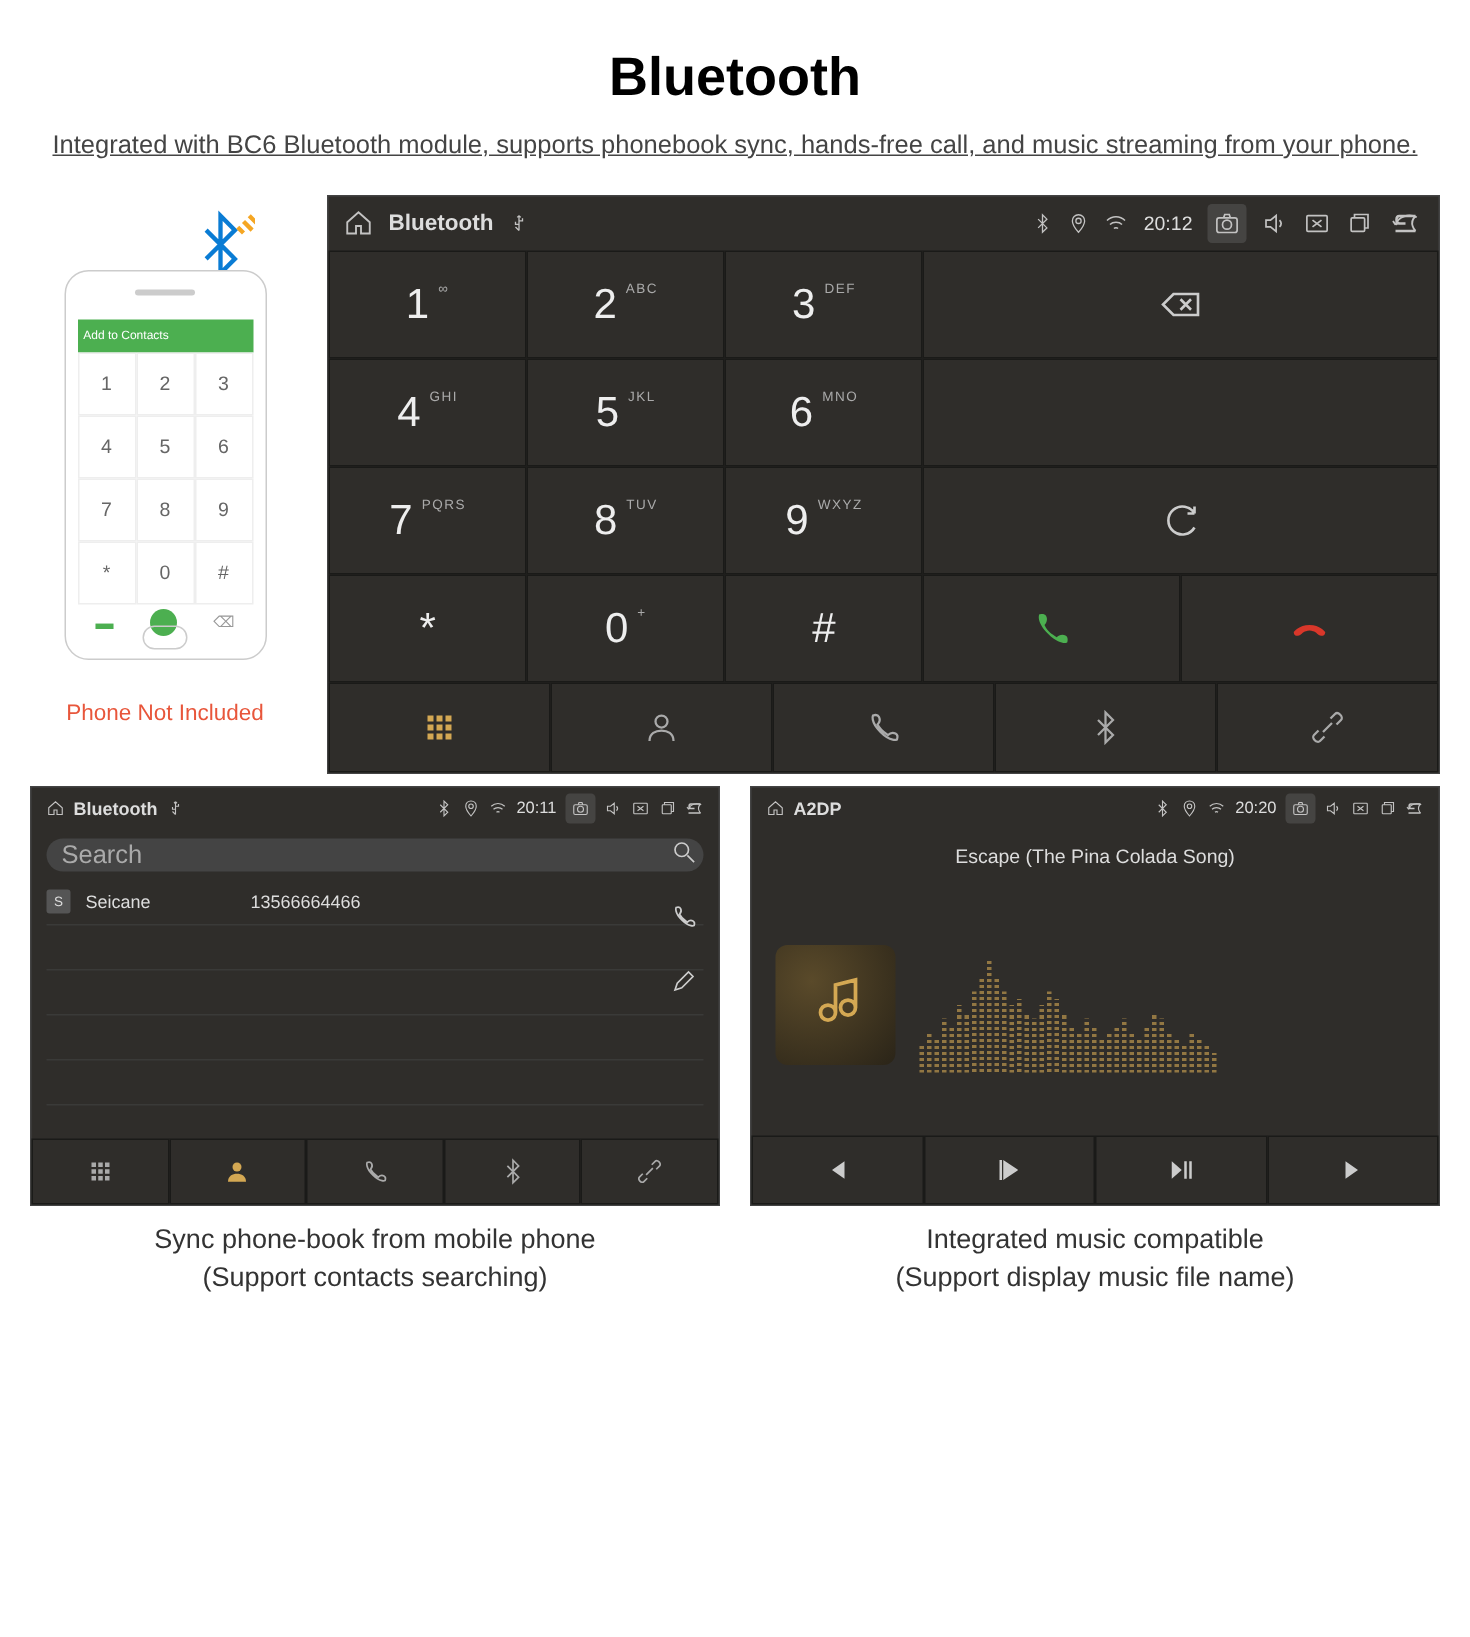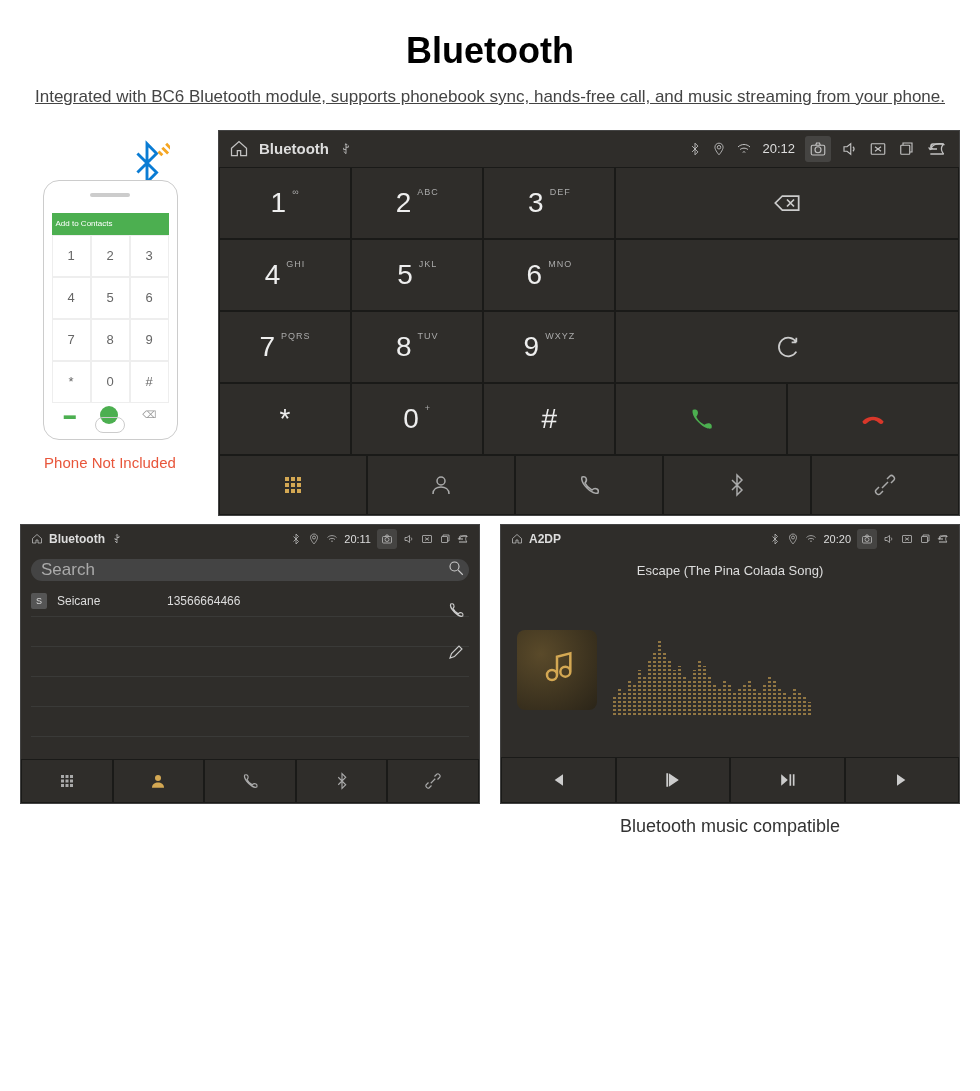--- a/index.html
+++ b/index.html
@@ -17,21 +17,21 @@
 .phone-device { width: 135px; height: 260px; margin: 0 auto; background: #fff; border: 1px solid #ccc; border-radius: 16px; position: relative; padding: 32px 8px 12px; }
 .phone-device::before { content: ''; position: absolute; top: 12px; left: 50%; transform: translateX(-50%); width: 40px; height: 4px; background: #ccc; border-radius: 2px; }
 .phone-home { position: absolute; bottom: 6px; left: 50%; transform: translateX(-50%); width: 30px; height: 16px; border: 1px solid #ccc; border-radius: 8px; }
 .phone-screen { width: 100%; height: 100%; background: #fff; display: flex; flex-direction: column; }
 .phone-top { background: #4caf50; height: 22px; display: flex; align-items: center; padding: 0 4px; }
 .phone-top-text { color: #fff; font-size: 8px; }
 .phone-pad { flex: 1; display: grid; grid-template-columns: repeat(3, 1fr); grid-template-rows: repeat(4, 1fr); }
 .phone-pad div { display: flex; align-items: center; justify-content: center; color: #666; font-size: 13px; border: 0.5px solid #eee; }
 .phone-btm { height: 24px; display: flex; align-items: center; justify-content: space-around; }
 .phone-btm .call-btn { width: 18px; height: 18px; background: #4caf50; border-radius: 50%; }
-.phone-caption { color: #e8563b; font-size: 15px; margin-top: 14px; }
+.phone-caption { color: #e8563b; font-size: 15px; margin-top: 27px; }
 
 .main-screen { flex: 1; background: #2f2d2a; border: 1px solid #444; }
 .statusbar { display: flex; align-items: center; height: 36px; padding: 0 10px; color: #ddd; font-size: 13px; gap: 10px; }
 .statusbar .title { font-weight: bold; font-size: 15px; }
 .statusbar .spacer { flex: 1; }
 .statusbar .icon { opacity: 0.85; display: inline-flex; }
 .statusbar .icon.boxed { background: rgba(100,100,100,0.5); padding: 4px; border-radius: 3px; }
 
 .dialpad { display: grid; grid-template-columns: 1fr 1fr 1fr 1.3fr 1.3fr; grid-template-rows: repeat(4, 72px); }
 .dialpad > div { border: 1px solid #1a1a18; display: flex; align-items: center; justify-content: center; color: #eee; position: relative; }
@@ -508,20 +508,23 @@
             <svg viewBox="0 0 24 24" style="color:#aaa">
               <use href="#i-bt"></use>
             </svg>
           </div>
         <div>
             <svg viewBox="0 0 24 24" style="color:#aaa">
               <use href="#i-link"></use>
             </svg>
           </div>
       </div>
+    </div>
+    <div class="caption">
+      <span>Sync phone-book from mobile phone</span><br><span>(Support contacts searching)</span>
     </div>
   </div>
 
   <div class="half">
     <div class="small-screen">
       <div class="statusbar">
         <span class="icon">
             <svg viewBox="0 0 24 24">
               <use href="#i-home"></use>
             </svg>
@@ -639,16 +642,16 @@
             </div>
           <div>
               <svg viewBox="0 0 24 24" style="color:#ccc">
                 <use href="#i-next"></use>
               </svg>
             </div>
         </div>
       </div>
     </div>
     <div class="caption">
-      <span>Bluetooth music compatible</span><br>
+      <span>Integrated music compatible</span><br><span>(Support display music file name)</span>
     </div>
   </div>
 </div>
 
 </body></html>

